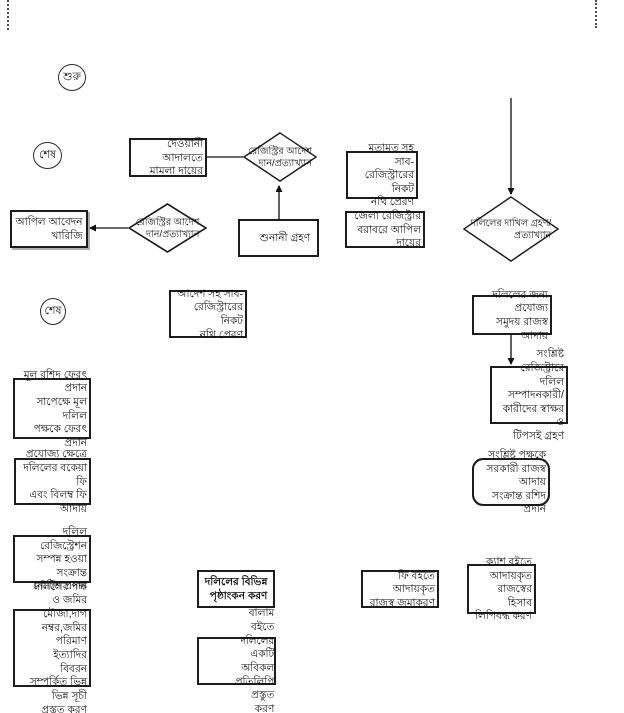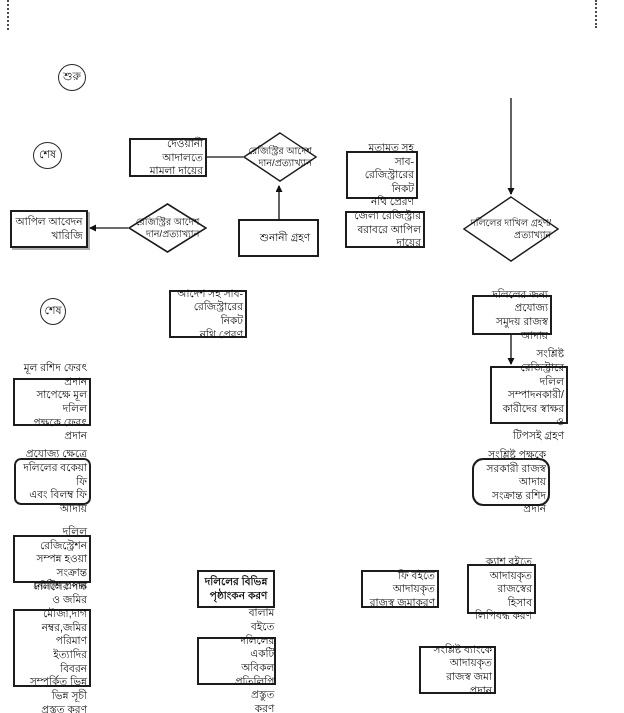--- a/index.html
+++ b/index.html
@@ -74,26 +74,26 @@
     <div class="node rect" style="left: 472px; top: 295px; width: 80px; height: 40px;">
       <span class="lbl">দলিলের জন্য প্রযোজ্য
 সমুদয় রাজস্ব আদায়</span>
     </div>
     <div class="node rect" style="left: 472px; top: 366px; width: 78px; height: 58px; margin-left: 18px;">
       <span class="lbl">সংশ্লিষ্ট রেজিস্ট্রারে
 দলিল সম্পাদনকারী/
 কারীদের স্বাক্ষর ও
 টিপসই গ্রহণ</span>
     </div>
-    <div class="node rect" style="left: 13px; top: 378px; width: 78px; height: 48px;">
+    <div class="node rect" style="left: 13px; top: 378px; width: 78px; height: 61px;">
       <span class="lbl">মূল রশিদ ফেরৎ প্রদান
 সাপেক্ষে মূল দলিল
 পক্ষকে ফেরৎ প্রদান</span>
     </div>
-    <div class="node rect" style="left: 14px; top: 458px; width: 77px; height: 47px; border-radius: 7px;">
+    <div class="node rect" style="left: 14px; top: 458px; width: 77px; height: 47px;">
       <span class="lbl">প্রযোজ্য ক্ষেত্রে
 দলিলের বকেয়া ফি
 এবং বিলম্ব ফি আদায়</span>
     </div>
     <div class="node rect" style="left: 472px; top: 458px; width: 78px; height: 48px; border-radius: 11px;">
       <span class="lbl">সংশ্লিষ্ট পক্ষকে
 সরকারী রাজস্ব আদায়
 সংক্রান্ত রশিদ প্রদান</span>
     </div>
     <div class="node rect" style="left: 13px; top: 535px; width: 78px; height: 48px;">
@@ -119,25 +119,20 @@
     </div>
     <div class="node rect" style="left: 361px; top: 570px; width: 78px; height: 38px;">
       <span class="lbl">ফি বইতে আদায়কৃত
 রাজস্ব জমাকরণ</span>
     </div>
     <div class="node rect" style="left: 467px; top: 564px; width: 69px; height: 50px;">
       <span class="lbl">ক্যাশ বইতে আদায়কৃত
 রাজস্বের হিসাব
 লিপিবদ্ধ করণ</span>
     </div>
-    <div class="node rect" style="left: 419px; top: 646px; width: 77px; height: 48px;">
-      <span class="lbl">সংশ্লিষ্ট ব্যাংকে
-আদায়কৃত রাজস্ব জমা
-প্রদান</span>
-    </div>
     <div class="node diamond" style="left: 243px; top: 132px; width: 74px; height: 50px;">
       <svg width="74" height="50">
         <polygon points="37,1 73,25 37,49 1,25" fill="#ffffff" stroke="#1c1c1c" stroke-width="1.5"></polygon>
       </svg>
       <span class="lbl">রেজিস্ট্রির আদেশ
 দান/প্রত্যাখ্যান</span>
     </div>
     <div class="node diamond" style="left: 128px; top: 203px; width: 79px; height: 50px;">
       <svg width="79" height="50">
         <polygon points="39.5,1 78,25 39.5,49 1,25" fill="#ffffff" stroke="#1c1c1c" stroke-width="1.5"></polygon>

